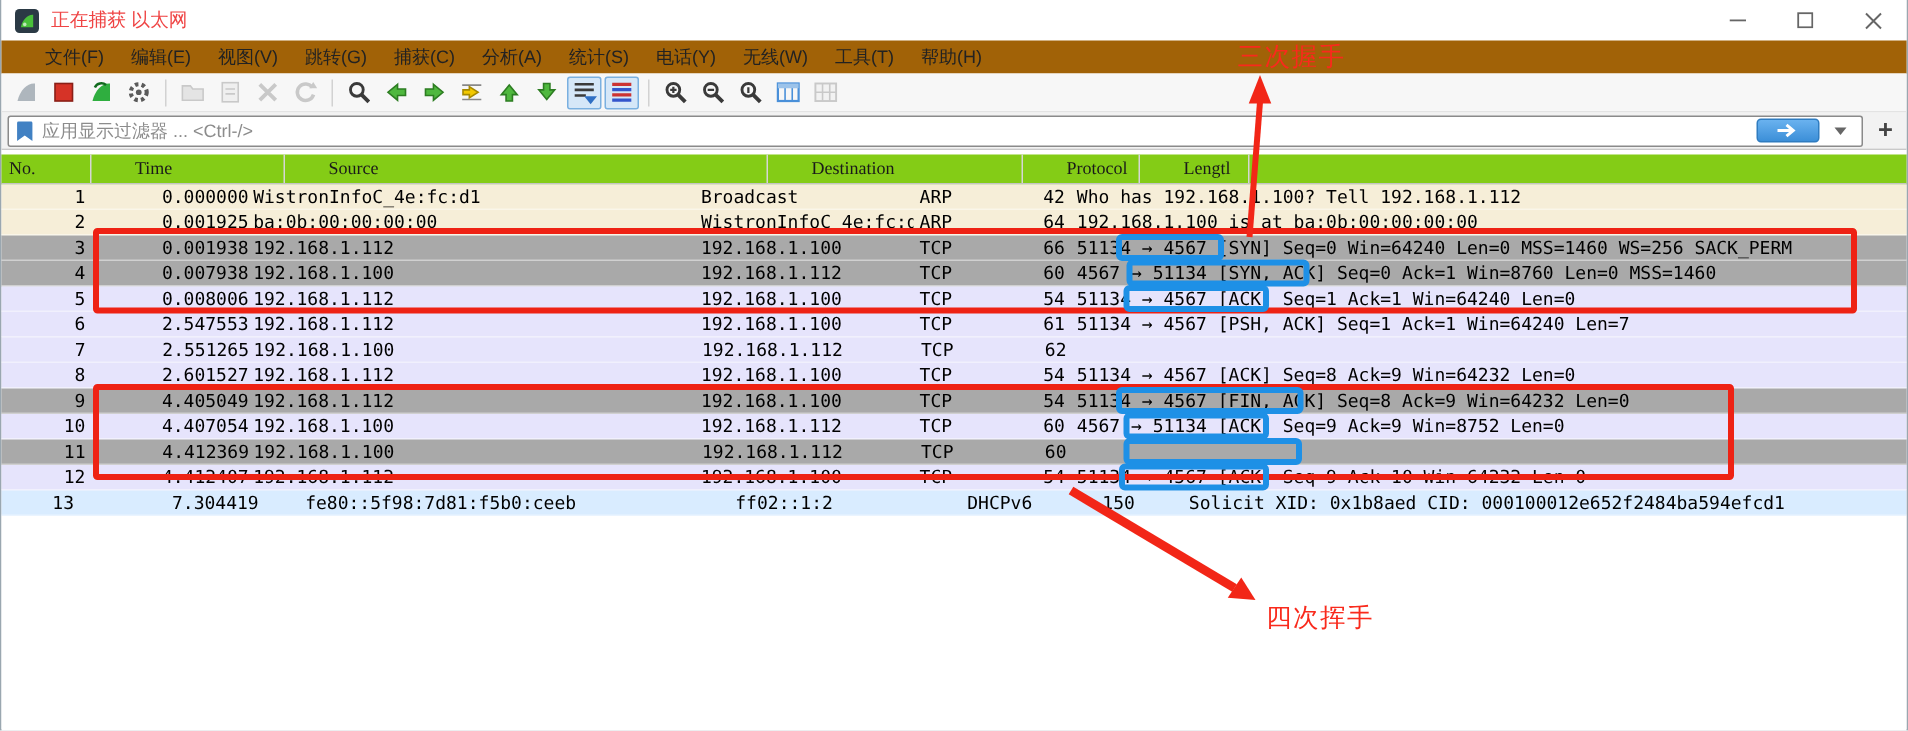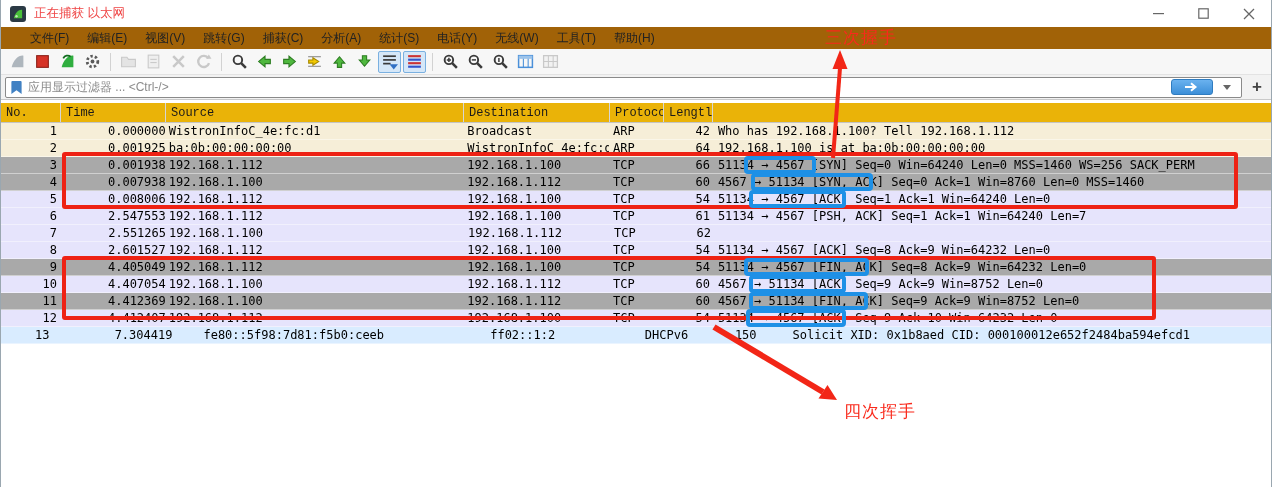--- a/index.html
+++ b/index.html
@@ -36,22 +36,22 @@
   .apply-btn { width:42px; height:16px; background:linear-gradient(#6ab2ef,#3c8fd8); border:1px solid #2f7cc0;
                border-radius:3px; display:flex; align-items:center; justify-content:center; }
   .caret { width:0; height:0; border-left:4px solid transparent; border-right:4px solid transparent;
            border-top:5px solid #666; margin:0 6px 0 10px; }
   .plus-btn { width:20px; height:20px; margin-left:5px; display:flex; align-items:center; justify-content:center;
               font-size:17px; font-weight:bold; color:#444; }
   .spacer { height:4px; background:#fff; border-top:1px solid #c9c9c9; }
 
   
   .ptable { font-family:"DejaVu Sans Mono","Liberation Mono",monospace; font-size:12px; }
-  .phead { display:flex; height:20px; background:#eab308; border-bottom:1px solid #c4c4c4;
-           font-family:Liberation Mono, monospace; font-size:12px; color:#1a1a1a; }
+  .phead { display:flex; height:20px; background:#84cc16; border-bottom:1px solid #c4c4c4;
+           font-family:Liberation Serif, serif; font-size:12px; color:#1a1a1a;gap:24px; }
   .phead .hcell { display:flex; align-items:center; padding-left:5px; border-right:1px solid #d6d6d6;
                   overflow:hidden; white-space:nowrap; }
   .prow { display:flex; height:17px; line-height:16px; white-space:nowrap; color:#000;
           border-bottom:1px solid rgba(255,255,255,0.45); }
   .cell { overflow:hidden; white-space:nowrap; }
   .c-no        { width:60px;  text-align:right; padding-right:4px; }
   .c-time      { width:105px; padding-left:3px;text-align:right; }
   .c-source    { width:298px; padding-left:3px; }
   .c-destination { width:146px; padding-left:4px; }
   .c-protocol  { width:54px;  padding-left:4px; }
@@ -372,21 +372,20 @@
           <div class="cell c-length">60</div>
           <div class="cell c-info">4567 → 51134 [ACK] Seq=9 Ack=9 Win=8752 Len=0</div>
         </div>
         <div class="prow gray">
           <div class="cell c-no">11</div>
           <div class="cell c-time">4.412369</div>
           <div class="cell c-source">192.168.1.100</div>
           <div class="cell c-destination">192.168.1.112</div>
           <div class="cell c-protocol">TCP</div>
           <div class="cell c-length">60</div>
-          <div class="cell c-info">4567 → 51134 [FIN, ACK] Seq=9 Ack=9 Win=8752 Len=0</div>
         </div>
         <div class="prow tcp">
           <div class="cell c-no">12</div>
           <div class="cell c-time">4.412407</div>
           <div class="cell c-source">192.168.1.112</div>
           <div class="cell c-destination">192.168.1.100</div>
           <div class="cell c-protocol">TCP</div>
           <div class="cell c-length">54</div>
           <div class="cell c-info">51134 → 4567 [ACK] Seq=9 Ack=10 Win=64232 Len=0</div>
         </div>

